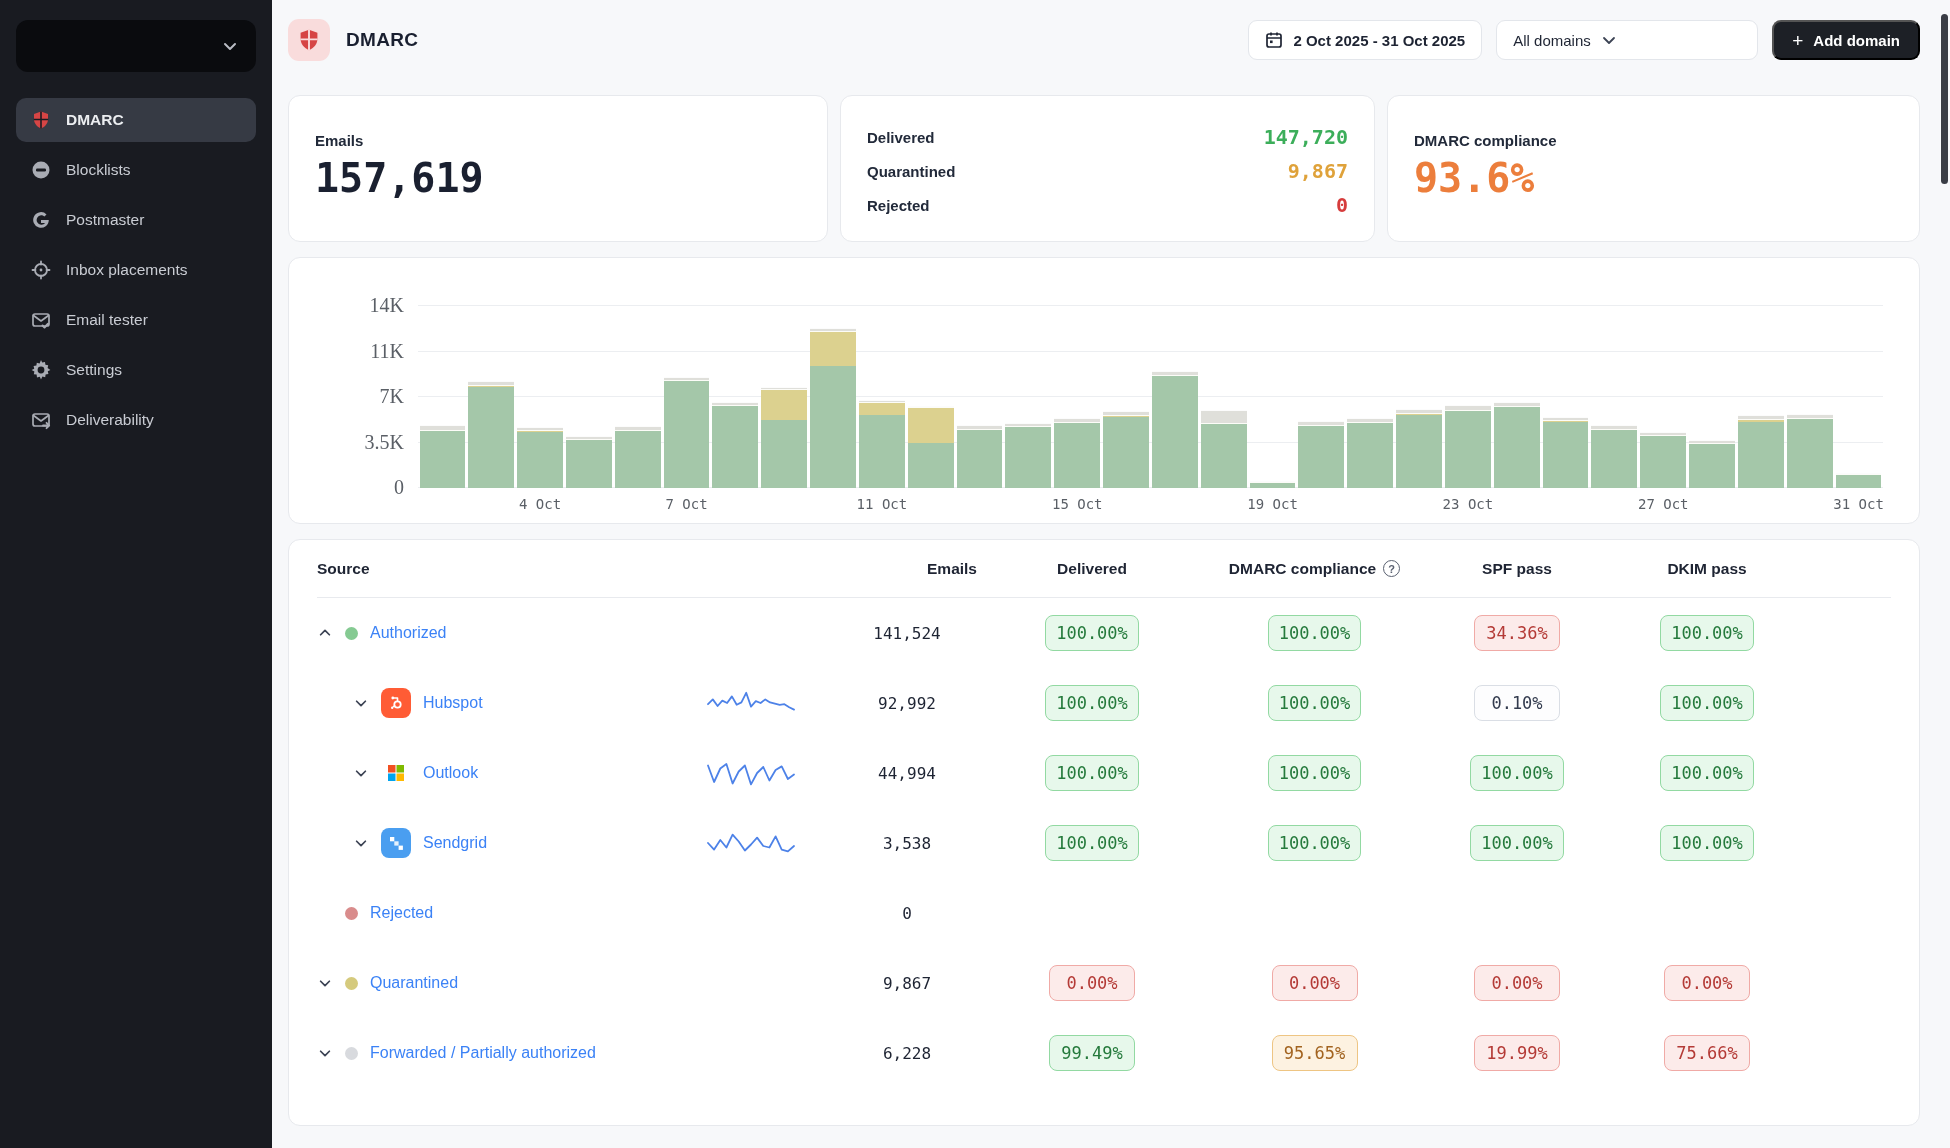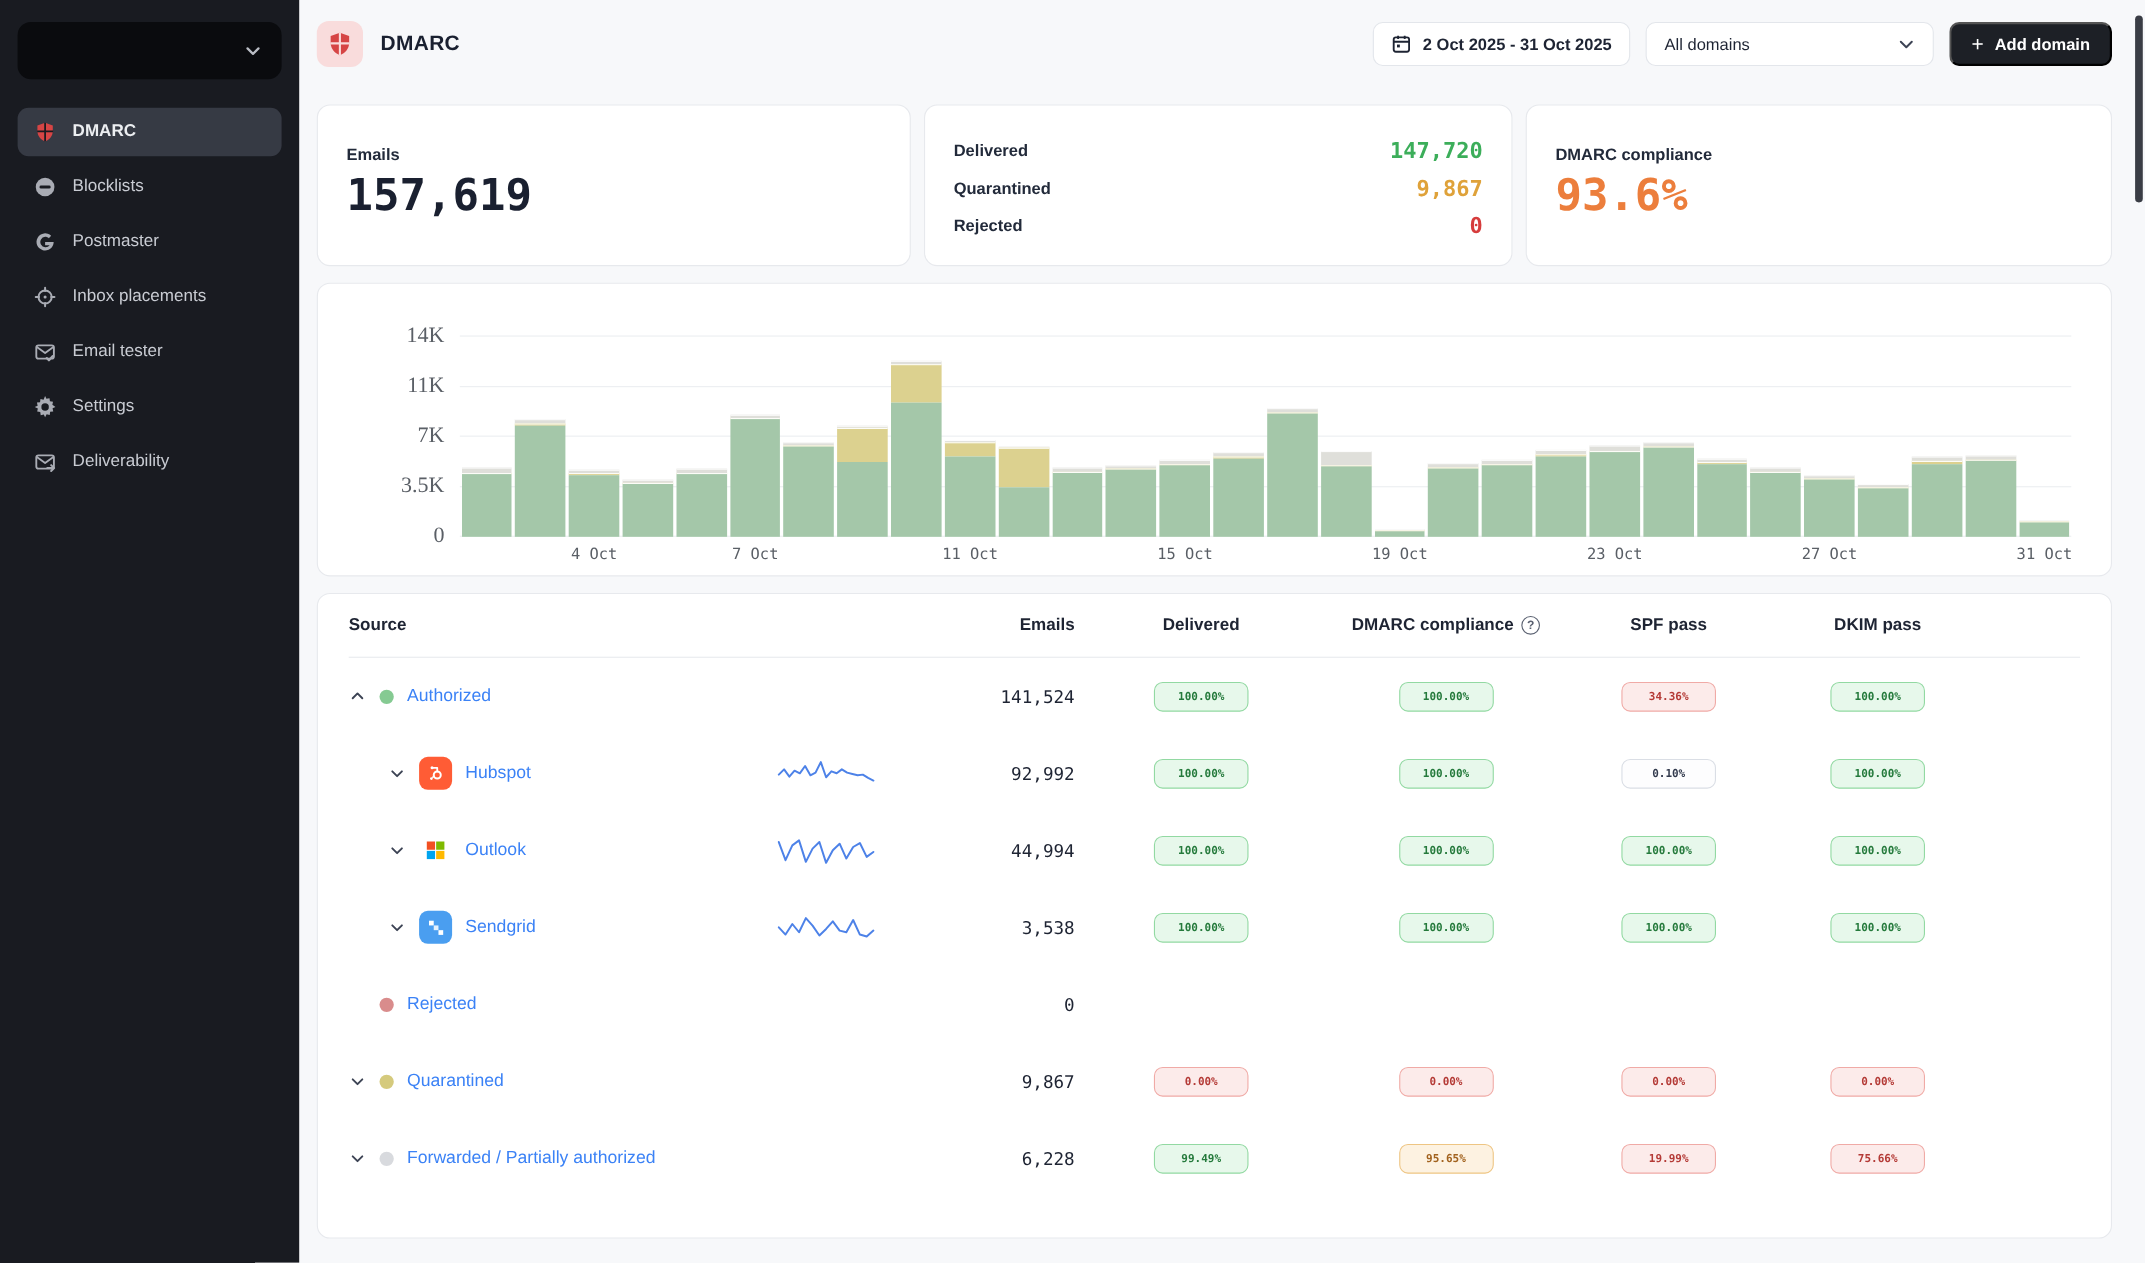--- a/index.html
+++ b/index.html
@@ -16,21 +16,21 @@
   .nav-ic { width:22px; height:22px; display:flex; align-items:center; justify-content:center; flex:0 0 22px; }
 
   
   .main { flex:1; position:relative; padding:0 30px 0 16px; }
   .topbar { height:80px; display:flex; align-items:center; }
   .title-wrap { display:flex; align-items:center; gap:16px; }
   .title-badge { width:42px; height:42px; border-radius:11px; background:#f9dcdc; display:flex; align-items:center; justify-content:center; }
   .page-title { font-size:19px; font-weight:bold; letter-spacing:.3px; color:#1a2030; }
   .topbar-right { margin-left:auto; display:flex; align-items:center; gap:14px; }
   .btn-white { background:#fff; border:1px solid #e3e6eb; border-radius:9px; height:40px; display:flex; align-items:center; gap:10px; padding:0 16px; font-size:15px; font-weight:bold; color:#1e2433; cursor:pointer; }
-  .select-domains { width:262px; justify-content:space-between; font-weight:normal; }
+  .select-domains { width:262px; font-weight:normal; }
   .btn-dark { background:#1d2026; color:#fff; border-radius:9px; height:40px; display:flex; align-items:center; gap:10px; padding:0 18px; font-size:15px; font-weight:bold; cursor:pointer; }
   .plus { font-size:19px; font-weight:normal; line-height:1; }
 
   
   .cards { display:flex; gap:12px; margin-top:15px; }
   .card { background:#fff; border:1px solid #e7e9ed; border-radius:12px; }
   .stat-card { height:147px; padding:36px 26px 0 26px; }
   .stat-card.c1 { width:540px; }
   .stat-card.c2 { width:535px; padding-top:24px; }
   .stat-card.c3 { flex:1; }
@@ -63,23 +63,23 @@
   .t-row { height:70px; }
   .src-cell { display:flex; align-items:center; gap:12px; }
   .src-cell.lvl1 { padding-left:36px; }
   .chev { width:16px; height:16px; flex:0 0 16px; display:flex; align-items:center; justify-content:center; cursor:pointer; color:#3c4354; }
   .chev.none { visibility:hidden; }
   .dot { width:13px; height:13px; border-radius:50%; flex:0 0 13px; }
   .dot-green{background:#85ca92;} .dot-red{background:#d98c8c;} .dot-yellow{background:#d5ca7d;} .dot-gray{background:#d8dade;}
   .src-label { font-size:16px; color:#3b82f6; }
   .brand { width:30px; height:30px; border-radius:8px; flex:0 0 30px; display:flex; align-items:center; justify-content:center; }
   .spark { margin-left:auto; margin-right:40px; width:92px; height:36px; }
-  .emails-cell { text-align:right; font-size:16px; color:#1e2433; }
+  .emails-cell { text-align:center; font-size:16px; color:#1e2433; }
   .badge-cell { text-align:center; }
-  .badge { display:inline-block; min-width:86px; padding:7px 10px; border-radius:8px; font-size:10px; border:1px solid transparent;font-weight:bold; }
+  .badge { display:inline-block; min-width:86px; padding:7px 10px; border-radius:8px; font-size:17px; border:1px solid transparent; }
   .tone-green { background:#e7f8eb; border-color:#92d9a2; color:#257a3c; }
   .tone-red { background:#fcebea; border-color:#f0aaa6; color:#b43a36; }
   .tone-orange { background:#fdf2e1; border-color:#eec583; color:#a2631f; }
   .tone-neutral { background:#fdfdfe; border-color:#dadee5; color:#333b4e; }
 
   .scrollbar { position:absolute; right:2px; top:14px; width:7px; height:170px; background:#3a3d45; border-radius:4px; }
 </style>
 </head>
 <body>
 

